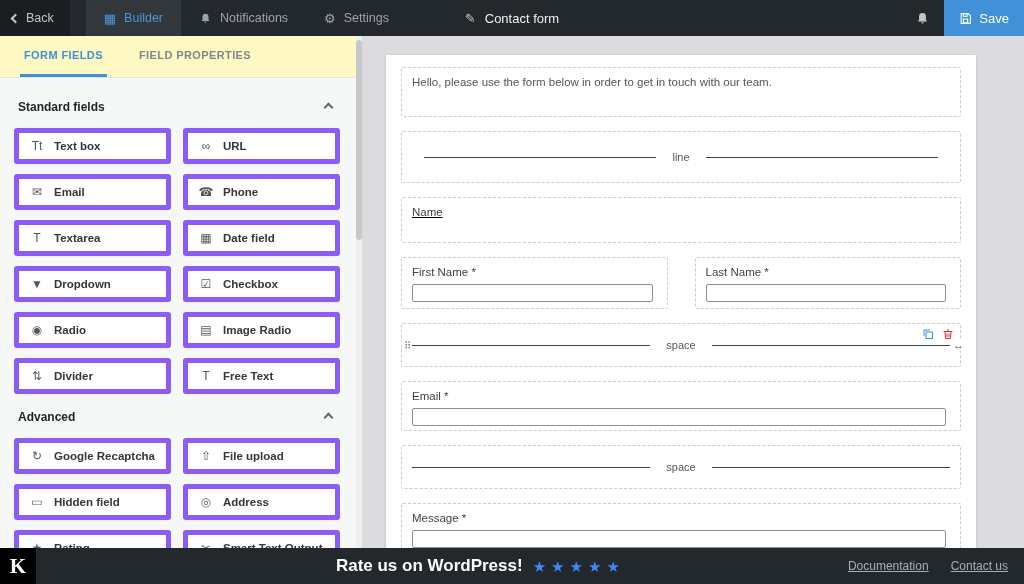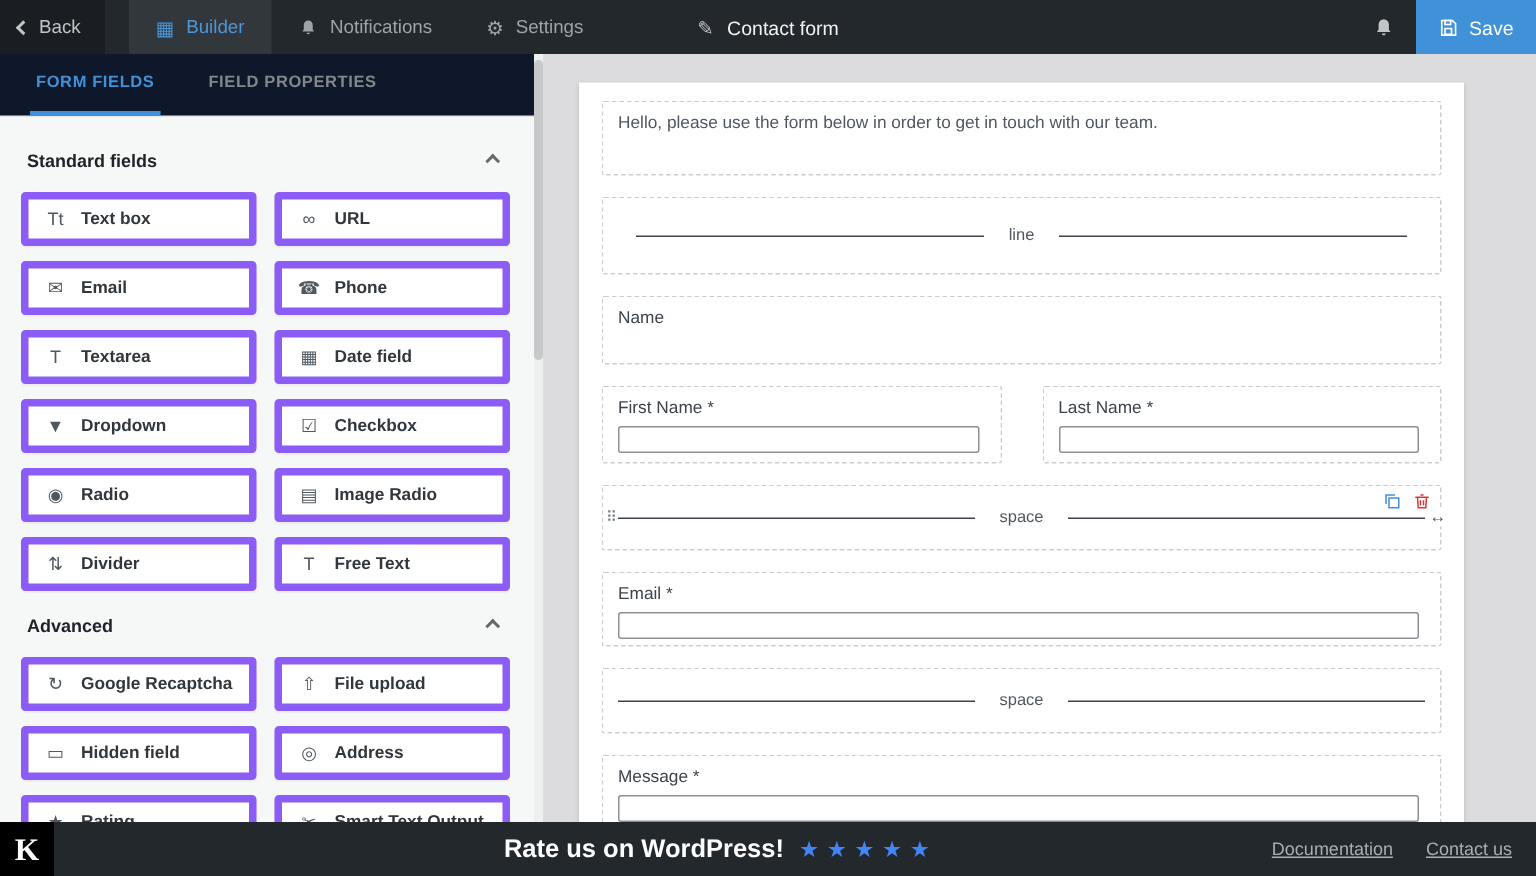--- a/index.html
+++ b/index.html
@@ -19,21 +19,21 @@
   .title-center .tico { color:#c3c4c7; font-size:13px; }
   .top-spacer { flex:1; }
   .bell-btn { display:flex; align-items:center; padding:0 14px; cursor:pointer; color:#c3c4c7; }
   .save-btn { display:flex; align-items:center; gap:7px; padding:0 15px; background:#4191d9; color:#fff; font-size:13px; cursor:pointer; }
 
   
   .main { display:flex; flex:1 1 auto; height:512px; overflow:hidden; }
 
   
   .sidebar { position:relative; width:362px; flex:0 0 362px; background:#f6f7f7; overflow:hidden; }
-  .sb-tabs { height:42px; background:#0f172a; border-bottom:1px solid #e2e4e7; display:flex; align-items:stretch; padding-left:20px; }
+  .sb-tabs { height:42px; background:#fef9c3; border-bottom:1px solid #e2e4e7; display:flex; align-items:stretch; padding-left:20px; }
   .sb-tab { display:flex; align-items:center; padding:0 4px; margin-right:28px; font-size:11px; font-weight:700; letter-spacing:.4px; color:#82878c; cursor:pointer; border-bottom:3px solid transparent; }
   .sb-tab.active { color:#4191d9; border-bottom-color:#4191d9; }
   .sb-content { padding:6px 16px 0 14px; width:356px; }
   .sec-head { display:flex; align-items:center; justify-content:space-between; margin:16px 4px 14px 4px; cursor:pointer; }
   .sec-title { font-size:12px; font-weight:700; color:#1d2327; }
   .chev-up { width:7px; height:7px; border-left:2px solid #646970; border-top:2px solid #646970; transform:rotate(45deg); display:inline-block; margin-right:4px; }
   .grid { display:grid; grid-template-columns:1fr 1fr; gap:10px 12px; }
   .card { height:36px; background:#fff; border:5px solid #8b5cf6; border-radius:3px; display:flex; align-items:center; gap:9px; padding:0 10px; cursor:grab; box-shadow:0 1px 1px rgba(0,0,0,.04); }
   .fic { width:16px; text-align:center; color:#50575e; font-size:12px; line-height:1; flex:0 0 16px; }
   .flb { font-size:11.5px; font-weight:700; color:#32373c; white-space:nowrap; }
@@ -44,21 +44,21 @@
   .canvas { flex:1 1 auto; background:#dcdcde; overflow:hidden; position:relative; }
   .paper { width:calc(100% - 72px); margin:19px 48px 0 24px; background:#fff; box-shadow:0 1px 3px rgba(0,0,0,.15); padding:12px 15px; height:620px; }
   .blk { border:1px dashed #c9cdd1; border-radius:2px; margin-bottom:14px; padding:8px 10px; position:relative; }
   .blk-label { font-size:11.5px; color:#3c434a; }
   .b-freetext { height:50px; }
   .b-freetext .blk-label { color:#50575e; }
   .b-div { height:52px; display:flex; align-items:center; padding:0 22px; }
   .b-div2 { height:44px; display:flex; align-items:center; padding:0 10px; }
   .dline { flex:1; border-top:1px solid #3c434a; }
   .dlab { margin:0 16px; font-size:11px; color:#50575e; }
-  .b-name { height:46px; }
+  .b-name { height:46px;text-decoration:underline; }
   .row2 { display:flex; gap:27px; margin-bottom:14px; }
   .row2 .blk { flex:1; margin-bottom:0; height:52px; }
   .finput { display:block; margin-top:6px; width:calc(100% - 4px); height:18px; border:1px solid #8c8f94; border-radius:2px; background:#fff; outline:none; font-size:11px; padding:0 4px; }
   .b-input { height:50px; }
   .sel-icons { position:absolute; top:4px; right:6px; display:flex; gap:8px; align-items:center; }
   .sel-icons svg { display:block; cursor:pointer; }
   .drag-dots { position:absolute; left:2px; top:50%; transform:translateY(-50%); color:#787c82; font-size:10px; cursor:grab; letter-spacing:-1px; }
   .resize-h { position:absolute; right:-4px; top:50%; transform:translateY(-50%); color:#50575e; font-size:11px; cursor:ew-resize; background:#fff; }
   .b-cut { height:60px; border-bottom:none; }
 

